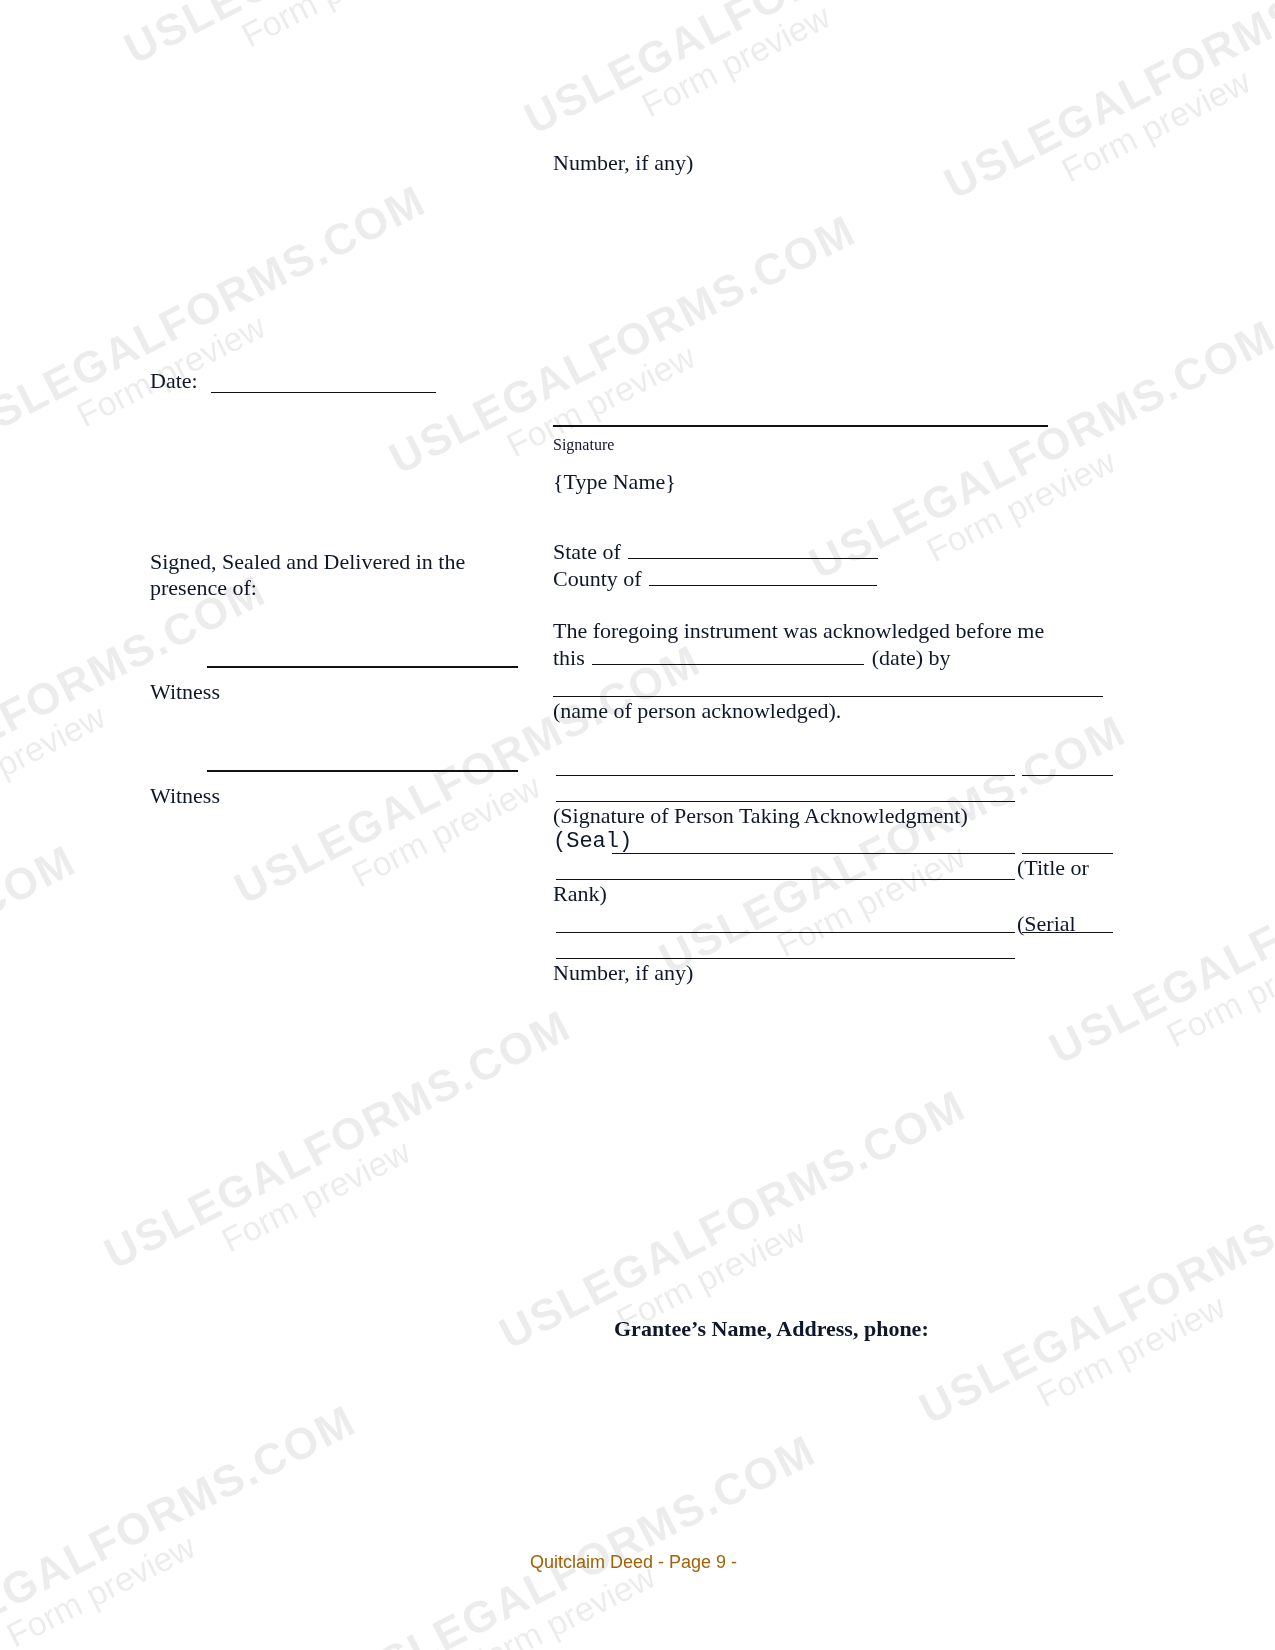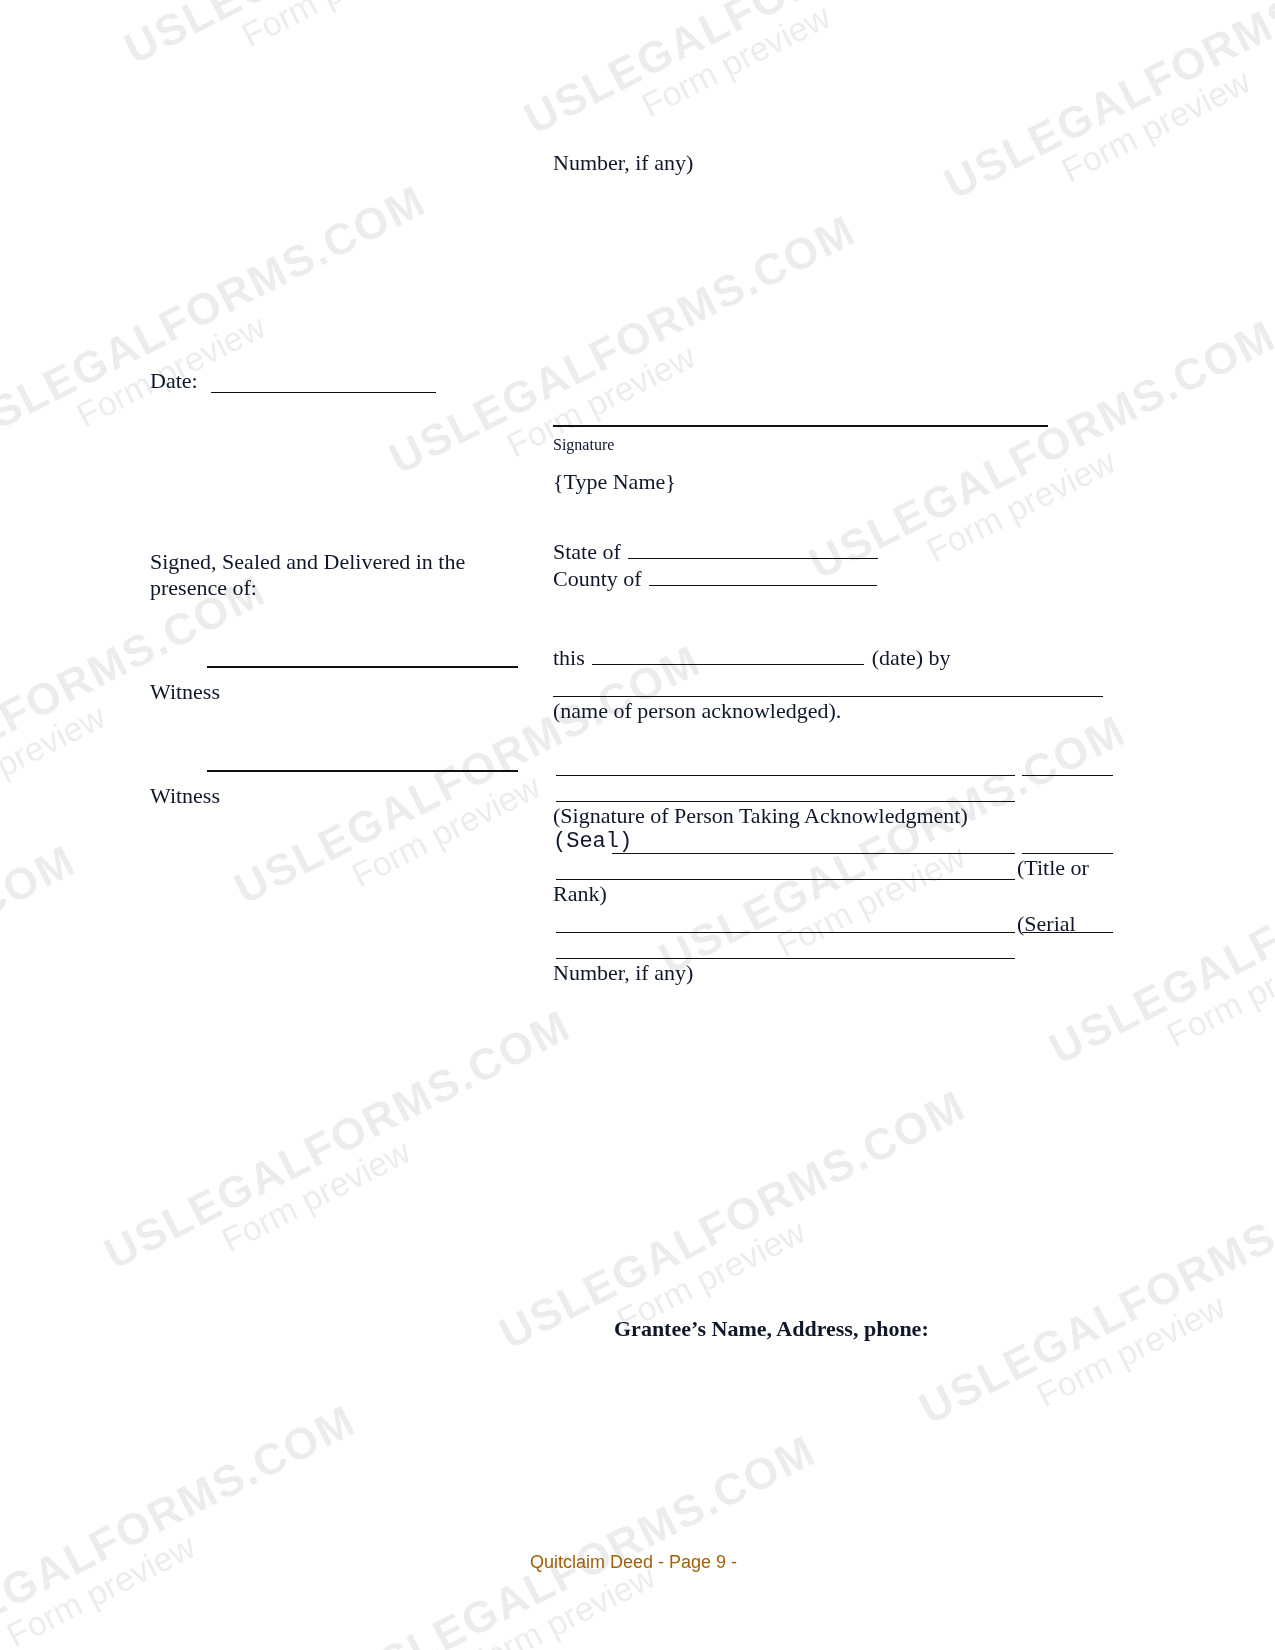--- a/index.html
+++ b/index.html
@@ -106,20 +106,21 @@
 
   <div class="t" style="left:553px; top:539px;">
     <span>State of</span>
     <span class="ul" style="width:250px;"></span>
   </div>
   <div class="t" style="left:553px; top:566px;">
     <span>County of</span>
     <span class="ul" style="width:228px;"></span>
   </div>
 
+  <div class="t" style="left:553px; top:618px;">The foregoing instrument was acknowledged before me</div>
   <div class="t" style="left:553px; top:645px;">
     <span>this</span>
     <span class="ul" style="width:272px;"></span>
     <span>(date) by</span>
   </div>
   <div class="rule" style="left:553px; top:696px; width:550px; border-top-width:1.4px;"></div>
   <div class="t" style="left:553px; top:698px;">(name of person acknowledged).</div>
 
   <div class="rule" style="left:556px; top:775px; width:459px; border-top-width:1.4px;"></div>
   <div class="rule" style="left:1022px; top:775px; width:91px; border-top-width:1.4px;"></div>

